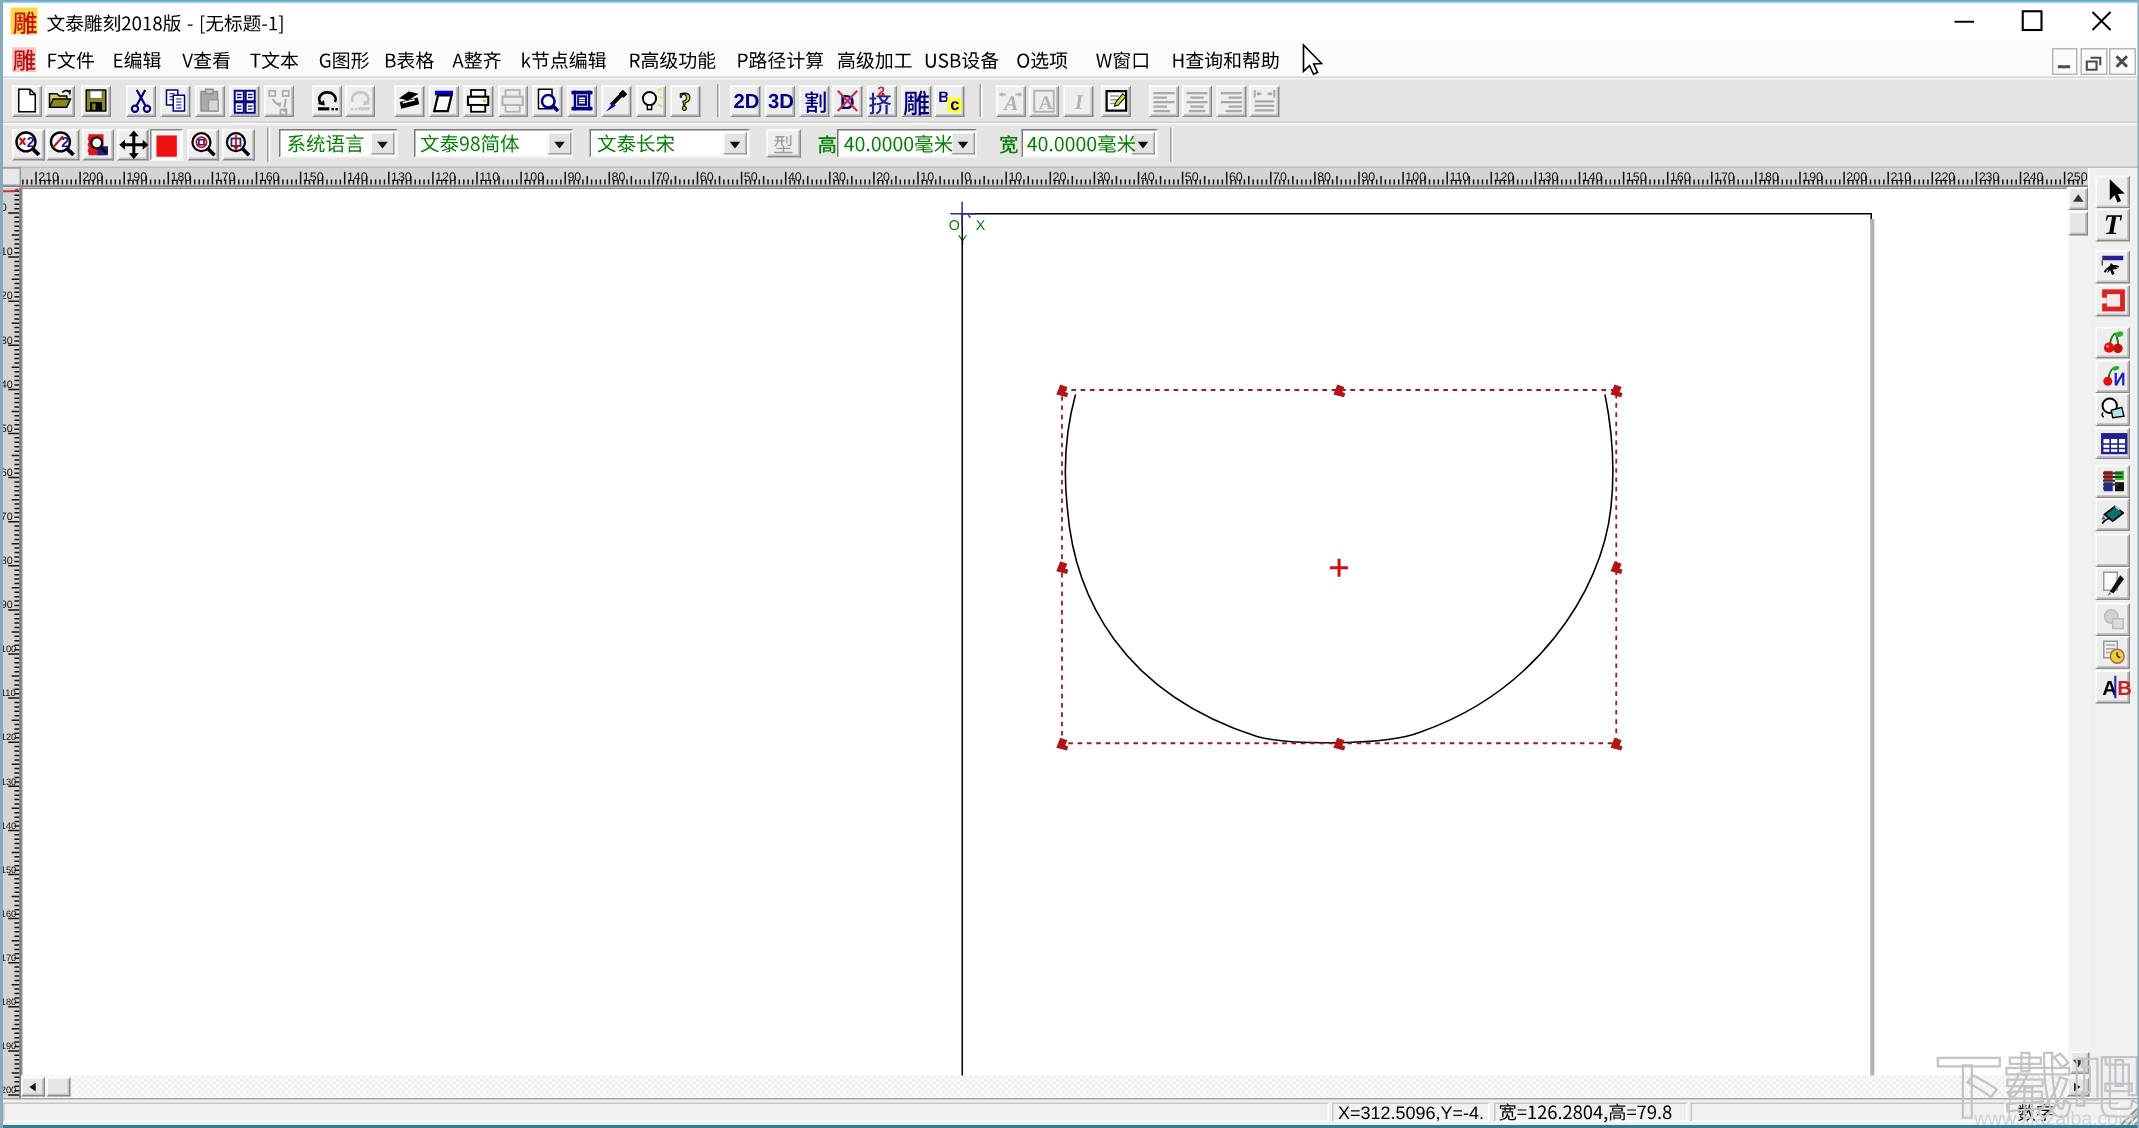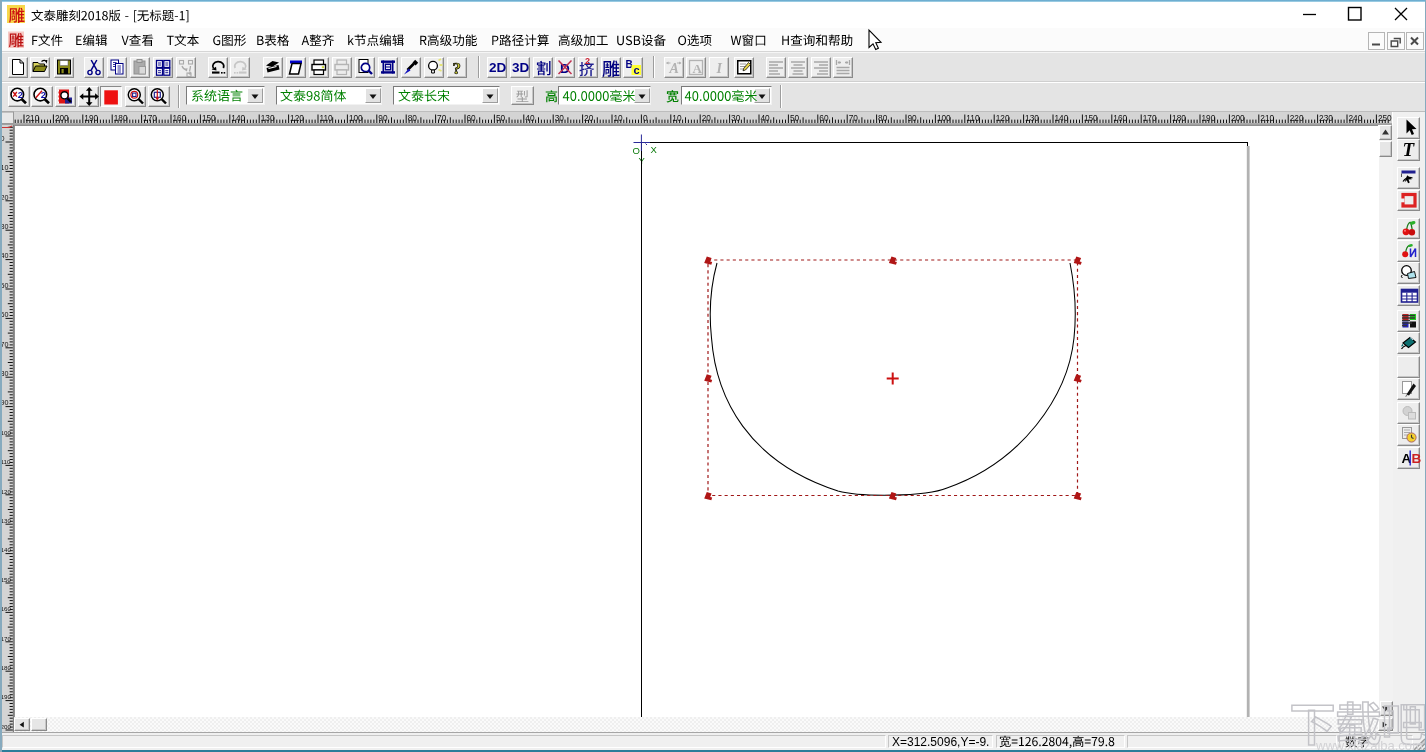--- a/index.html
+++ b/index.html
@@ -409,21 +409,21 @@
 <div style="position:absolute;left:1377.5px;top:717.5px;width:15px;height:13.5px;background:#e6e6e6;border-top:1px solid #ffffff;border-left:1px solid #ffffff;border-right:1px solid #8a8a8a;border-bottom:1px solid #8a8a8a;box-shadow:inset -1px -1px 0 #c6c6c6;"></div>
 <svg style="position:absolute;left:14px;top:717px" width="1382" height="15">
       <path d="M9.8,4.8 l-4.2,2.9 l4.2,2.9 z" fill="#111"></path>
       <path d="M1368.7,4.8 l4.2,2.9 l-4.2,2.9 z" fill="#111"></path>
     </svg>
 <div style="position:absolute;left:2px;top:734.5px;width:884px;height:13.5px;border:1px solid #c6c6c6;border-bottom-color:#fff;border-right-color:#fff;"></div>
 <div style="position:absolute;left:888px;top:734.5px;width:105px;height:13.5px;border:1px solid #c6c6c6;border-bottom-color:#fff;border-right-color:#fff;"></div>
 <div style="position:absolute;left:995.5px;top:734.5px;width:129px;height:13.5px;border:1px solid #c6c6c6;border-bottom-color:#fff;border-right-color:#fff;"></div>
 <div style="position:absolute;left:1127px;top:734.5px;width:210px;height:13.5px;border:1px solid #c6c6c6;border-bottom-color:#fff;border-right-color:#fff;"></div>
 <div style="position:absolute;left:1339px;top:734.5px;width:74px;height:13.5px;border:1px solid #c6c6c6;border-bottom-color:#fff;border-right-color:#fff;"></div>
-<div style="position:absolute;left:892px;top:735px;width:200px;font:12px 'Liberation Sans',sans-serif;color:#000;">X=312.5096,Y=-9.</div>
+<div style="position:absolute;left:892px;top:735px;width:200px;font:12px 'Liberation Sans',sans-serif;color:#000;">X=312.5096,Y=-4.</div>
 <svg style="position:absolute;left:1413px;top:738px" width="13" height="13">
       <path d="M12,1 L1,12 M12,5.5 L5.5,12 M12,10 L10,12" stroke="#9a9a9a" stroke-width="1.6"></path>
     </svg>
 <svg width="1426" height="752" style="position:absolute;left:0;top:0;pointer-events:none">
 <rect x="0" y="112" width="1392" height="12.5" fill="#d4d4d4"></rect>
 <rect x="0" y="123.5" width="1392" height="1.2" fill="#808080"></rect>
 <rect x="1" y="112" width="12.5" height="11.5" fill="#e8e8e8" stroke="#9a9a9a" stroke-width="1"></rect>
 <path d="M15.2,119.6V123 M18.1,119.6V123 M21.1,119.6V123 M24.0,114.5V123 M26.9,119.6V123 M29.9,119.6V123 M32.8,119.6V123 M35.8,119.6V123 M38.7,117.3V123 M41.6,119.6V123 M44.6,119.6V123 M47.5,119.6V123 M50.5,119.6V123 M53.4,114.5V123 M56.3,119.6V123 M59.3,119.6V123 M62.2,119.6V123 M65.2,119.6V123 M68.1,117.3V123 M71.0,119.6V123 M74.0,119.6V123 M76.9,119.6V123 M79.9,119.6V123 M82.8,114.5V123 M85.7,119.6V123 M88.7,119.6V123 M91.6,119.6V123 M94.6,119.6V123 M97.5,117.3V123 M100.4,119.6V123 M103.4,119.6V123 M106.3,119.6V123 M109.3,119.6V123 M112.2,114.5V123 M115.1,119.6V123 M118.1,119.6V123 M121.0,119.6V123 M124.0,119.6V123 M126.9,117.3V123 M129.8,119.6V123 M132.8,119.6V123 M135.7,119.6V123 M138.7,119.6V123 M141.6,114.5V123 M144.5,119.6V123 M147.5,119.6V123 M150.4,119.6V123 M153.4,119.6V123 M156.3,117.3V123 M159.2,119.6V123 M162.2,119.6V123 M165.1,119.6V123 M168.1,119.6V123 M171.0,114.5V123 M173.9,119.6V123 M176.9,119.6V123 M179.8,119.6V123 M182.8,119.6V123 M185.7,117.3V123 M188.6,119.6V123 M191.6,119.6V123 M194.5,119.6V123 M197.5,119.6V123 M200.4,114.5V123 M203.3,119.6V123 M206.3,119.6V123 M209.2,119.6V123 M212.2,119.6V123 M215.1,117.3V123 M218.0,119.6V123 M221.0,119.6V123 M223.9,119.6V123 M226.9,119.6V123 M229.8,114.5V123 M232.7,119.6V123 M235.7,119.6V123 M238.6,119.6V123 M241.6,119.6V123 M244.5,117.3V123 M247.4,119.6V123 M250.4,119.6V123 M253.3,119.6V123 M256.3,119.6V123 M259.2,114.5V123 M262.1,119.6V123 M265.1,119.6V123 M268.0,119.6V123 M271.0,119.6V123 M273.9,117.3V123 M276.8,119.6V123 M279.8,119.6V123 M282.7,119.6V123 M285.7,119.6V123 M288.6,114.5V123 M291.5,119.6V123 M294.5,119.6V123 M297.4,119.6V123 M300.4,119.6V123 M303.3,117.3V123 M306.2,119.6V123 M309.2,119.6V123 M312.1,119.6V123 M315.1,119.6V123 M318.0,114.5V123 M320.9,119.6V123 M323.9,119.6V123 M326.8,119.6V123 M329.8,119.6V123 M332.7,117.3V123 M335.6,119.6V123 M338.6,119.6V123 M341.5,119.6V123 M344.5,119.6V123 M347.4,114.5V123 M350.3,119.6V123 M353.3,119.6V123 M356.2,119.6V123 M359.2,119.6V123 M362.1,117.3V123 M365.0,119.6V123 M368.0,119.6V123 M370.9,119.6V123 M373.9,119.6V123 M376.8,114.5V123 M379.7,119.6V123 M382.7,119.6V123 M385.6,119.6V123 M388.6,119.6V123 M391.5,117.3V123 M394.4,119.6V123 M397.4,119.6V123 M400.3,119.6V123 M403.3,119.6V123 M406.2,114.5V123 M409.1,119.6V123 M412.1,119.6V123 M415.0,119.6V123 M418.0,119.6V123 M420.9,117.3V123 M423.8,119.6V123 M426.8,119.6V123 M429.7,119.6V123 M432.7,119.6V123 M435.6,114.5V123 M438.5,119.6V123 M441.5,119.6V123 M444.4,119.6V123 M447.4,119.6V123 M450.3,117.3V123 M453.2,119.6V123 M456.2,119.6V123 M459.1,119.6V123 M462.1,119.6V123 M465.0,114.5V123 M467.9,119.6V123 M470.9,119.6V123 M473.8,119.6V123 M476.8,119.6V123 M479.7,117.3V123 M482.6,119.6V123 M485.6,119.6V123 M488.5,119.6V123 M491.5,119.6V123 M494.4,114.5V123 M497.3,119.6V123 M500.3,119.6V123 M503.2,119.6V123 M506.2,119.6V123 M509.1,117.3V123 M512.0,119.6V123 M515.0,119.6V123 M517.9,119.6V123 M520.9,119.6V123 M523.8,114.5V123 M526.7,119.6V123 M529.7,119.6V123 M532.6,119.6V123 M535.6,119.6V123 M538.5,117.3V123 M541.4,119.6V123 M544.4,119.6V123 M547.3,119.6V123 M550.3,119.6V123 M553.2,114.5V123 M556.1,119.6V123 M559.1,119.6V123 M562.0,119.6V123 M565.0,119.6V123 M567.9,117.3V123 M570.8,119.6V123 M573.8,119.6V123 M576.7,119.6V123 M579.7,119.6V123 M582.6,114.5V123 M585.5,119.6V123 M588.5,119.6V123 M591.4,119.6V123 M594.4,119.6V123 M597.3,117.3V123 M600.2,119.6V123 M603.2,119.6V123 M606.1,119.6V123 M609.1,119.6V123 M612.0,114.5V123 M614.9,119.6V123 M617.9,119.6V123 M620.8,119.6V123 M623.8,119.6V123 M626.7,117.3V123 M629.6,119.6V123 M632.6,119.6V123 M635.5,119.6V123 M638.5,119.6V123 M641.4,114.5V123 M644.3,119.6V123 M647.3,119.6V123 M650.2,119.6V123 M653.2,119.6V123 M656.1,117.3V123 M659.0,119.6V123 M662.0,119.6V123 M664.9,119.6V123 M667.9,119.6V123 M670.8,114.5V123 M673.7,119.6V123 M676.7,119.6V123 M679.6,119.6V123 M682.6,119.6V123 M685.5,117.3V123 M688.4,119.6V123 M691.4,119.6V123 M694.3,119.6V123 M697.3,119.6V123 M700.2,114.5V123 M703.1,119.6V123 M706.1,119.6V123 M709.0,119.6V123 M712.0,119.6V123 M714.9,117.3V123 M717.8,119.6V123 M720.8,119.6V123 M723.7,119.6V123 M726.7,119.6V123 M729.6,114.5V123 M732.5,119.6V123 M735.5,119.6V123 M738.4,119.6V123 M741.4,119.6V123 M744.3,117.3V123 M747.2,119.6V123 M750.2,119.6V123 M753.1,119.6V123 M756.1,119.6V123 M759.0,114.5V123 M761.9,119.6V123 M764.9,119.6V123 M767.8,119.6V123 M770.8,119.6V123 M773.7,117.3V123 M776.6,119.6V123 M779.6,119.6V123 M782.5,119.6V123 M785.5,119.6V123 M788.4,114.5V123 M791.3,119.6V123 M794.3,119.6V123 M797.2,119.6V123 M800.2,119.6V123 M803.1,117.3V123 M806.0,119.6V123 M809.0,119.6V123 M811.9,119.6V123 M814.9,119.6V123 M817.8,114.5V123 M820.7,119.6V123 M823.7,119.6V123 M826.6,119.6V123 M829.6,119.6V123 M832.5,117.3V123 M835.4,119.6V123 M838.4,119.6V123 M841.3,119.6V123 M844.3,119.6V123 M847.2,114.5V123 M850.1,119.6V123 M853.1,119.6V123 M856.0,119.6V123 M859.0,119.6V123 M861.9,117.3V123 M864.8,119.6V123 M867.8,119.6V123 M870.7,119.6V123 M873.7,119.6V123 M876.6,114.5V123 M879.5,119.6V123 M882.5,119.6V123 M885.4,119.6V123 M888.4,119.6V123 M891.3,117.3V123 M894.2,119.6V123 M897.2,119.6V123 M900.1,119.6V123 M903.1,119.6V123 M906.0,114.5V123 M908.9,119.6V123 M911.9,119.6V123 M914.8,119.6V123 M917.8,119.6V123 M920.7,117.3V123 M923.6,119.6V123 M926.6,119.6V123 M929.5,119.6V123 M932.5,119.6V123 M935.4,114.5V123 M938.3,119.6V123 M941.3,119.6V123 M944.2,119.6V123 M947.2,119.6V123 M950.1,117.3V123 M953.0,119.6V123 M956.0,119.6V123 M958.9,119.6V123 M961.9,119.6V123 M964.8,114.5V123 M967.7,119.6V123 M970.7,119.6V123 M973.6,119.6V123 M976.6,119.6V123 M979.5,117.3V123 M982.4,119.6V123 M985.4,119.6V123 M988.3,119.6V123 M991.3,119.6V123 M994.2,114.5V123 M997.1,119.6V123 M1000.1,119.6V123 M1003.0,119.6V123 M1006.0,119.6V123 M1008.9,117.3V123 M1011.8,119.6V123 M1014.8,119.6V123 M1017.7,119.6V123 M1020.7,119.6V123 M1023.6,114.5V123 M1026.5,119.6V123 M1029.5,119.6V123 M1032.4,119.6V123 M1035.4,119.6V123 M1038.3,117.3V123 M1041.2,119.6V123 M1044.2,119.6V123 M1047.1,119.6V123 M1050.1,119.6V123 M1053.0,114.5V123 M1055.9,119.6V123 M1058.9,119.6V123 M1061.8,119.6V123 M1064.8,119.6V123 M1067.7,117.3V123 M1070.6,119.6V123 M1073.6,119.6V123 M1076.5,119.6V123 M1079.5,119.6V123 M1082.4,114.5V123 M1085.3,119.6V123 M1088.3,119.6V123 M1091.2,119.6V123 M1094.2,119.6V123 M1097.1,117.3V123 M1100.0,119.6V123 M1103.0,119.6V123 M1105.9,119.6V123 M1108.9,119.6V123 M1111.8,114.5V123 M1114.7,119.6V123 M1117.7,119.6V123 M1120.6,119.6V123 M1123.6,119.6V123 M1126.5,117.3V123 M1129.4,119.6V123 M1132.4,119.6V123 M1135.3,119.6V123 M1138.3,119.6V123 M1141.2,114.5V123 M1144.1,119.6V123 M1147.1,119.6V123 M1150.0,119.6V123 M1153.0,119.6V123 M1155.9,117.3V123 M1158.8,119.6V123 M1161.8,119.6V123 M1164.7,119.6V123 M1167.7,119.6V123 M1170.6,114.5V123 M1173.5,119.6V123 M1176.5,119.6V123 M1179.4,119.6V123 M1182.4,119.6V123 M1185.3,117.3V123 M1188.2,119.6V123 M1191.2,119.6V123 M1194.1,119.6V123 M1197.1,119.6V123 M1200.0,114.5V123 M1202.9,119.6V123 M1205.9,119.6V123 M1208.8,119.6V123 M1211.8,119.6V123 M1214.7,117.3V123 M1217.6,119.6V123 M1220.6,119.6V123 M1223.5,119.6V123 M1226.5,119.6V123 M1229.4,114.5V123 M1232.3,119.6V123 M1235.3,119.6V123 M1238.2,119.6V123 M1241.2,119.6V123 M1244.1,117.3V123 M1247.0,119.6V123 M1250.0,119.6V123 M1252.9,119.6V123 M1255.9,119.6V123 M1258.8,114.5V123 M1261.7,119.6V123 M1264.7,119.6V123 M1267.6,119.6V123 M1270.6,119.6V123 M1273.5,117.3V123 M1276.4,119.6V123 M1279.4,119.6V123 M1282.3,119.6V123 M1285.3,119.6V123 M1288.2,114.5V123 M1291.1,119.6V123 M1294.1,119.6V123 M1297.0,119.6V123 M1300.0,119.6V123 M1302.9,117.3V123 M1305.8,119.6V123 M1308.8,119.6V123 M1311.7,119.6V123 M1314.7,119.6V123 M1317.6,114.5V123 M1320.5,119.6V123 M1323.5,119.6V123 M1326.4,119.6V123 M1329.4,119.6V123 M1332.3,117.3V123 M1335.2,119.6V123 M1338.2,119.6V123 M1341.1,119.6V123 M1344.1,119.6V123 M1347.0,114.5V123 M1349.9,119.6V123 M1352.9,119.6V123 M1355.8,119.6V123 M1358.8,119.6V123 M1361.7,117.3V123 M1364.6,119.6V123 M1367.6,119.6V123 M1370.5,119.6V123 M1373.5,119.6V123 M1376.4,114.5V123 M1379.3,119.6V123 M1382.3,119.6V123 M1385.2,119.6V123 M1388.2,119.6V123" stroke="#111" stroke-width="1"></path>
 <text x="25.5" y="120.5" font-size="8.3" fill="#111" font-family="Liberation Sans, sans-serif">210</text>
 <text x="54.9" y="120.5" font-size="8.3" fill="#111" font-family="Liberation Sans, sans-serif">200</text>

